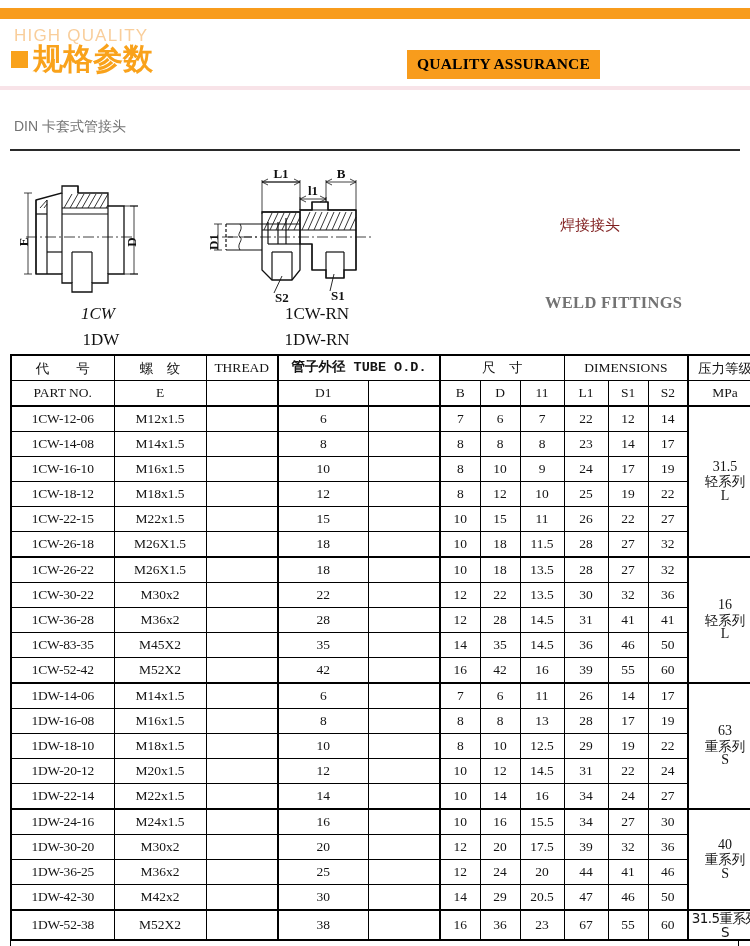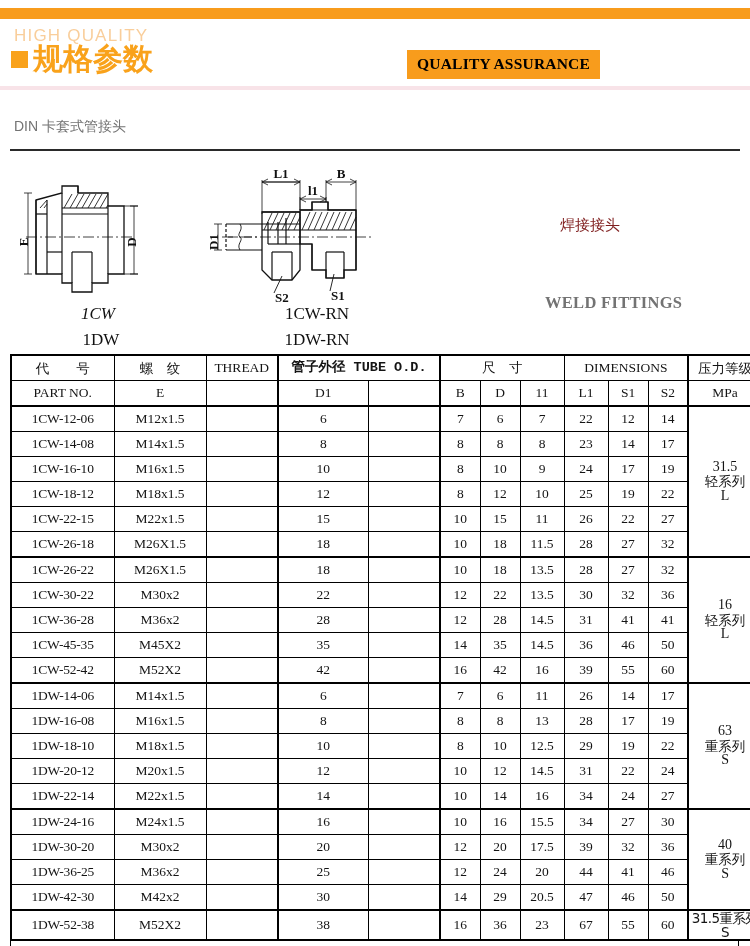--- a/index.html
+++ b/index.html
@@ -535,21 +535,21 @@
         <td class="thick-l">28</td>
         <td class="thick-r"></td>
         <td class="">12</td>
         <td class="">28</td>
         <td class="">14.5</td>
         <td class="">31</td>
         <td class="">41</td>
         <td class="">41</td>
       </tr>
       <tr>
-        <td class="part thick-l">1CW-45-35</td>
+        <td class="part thick-l">1CW-83-35</td>
         <td class="">M45X2</td>
         <td class=""></td>
         <td class="thick-l">35</td>
         <td class="thick-r"></td>
         <td class="">14</td>
         <td class="">35</td>
         <td class="">14.5</td>
         <td class="">36</td>
         <td class="">46</td>
         <td class="">50</td>

